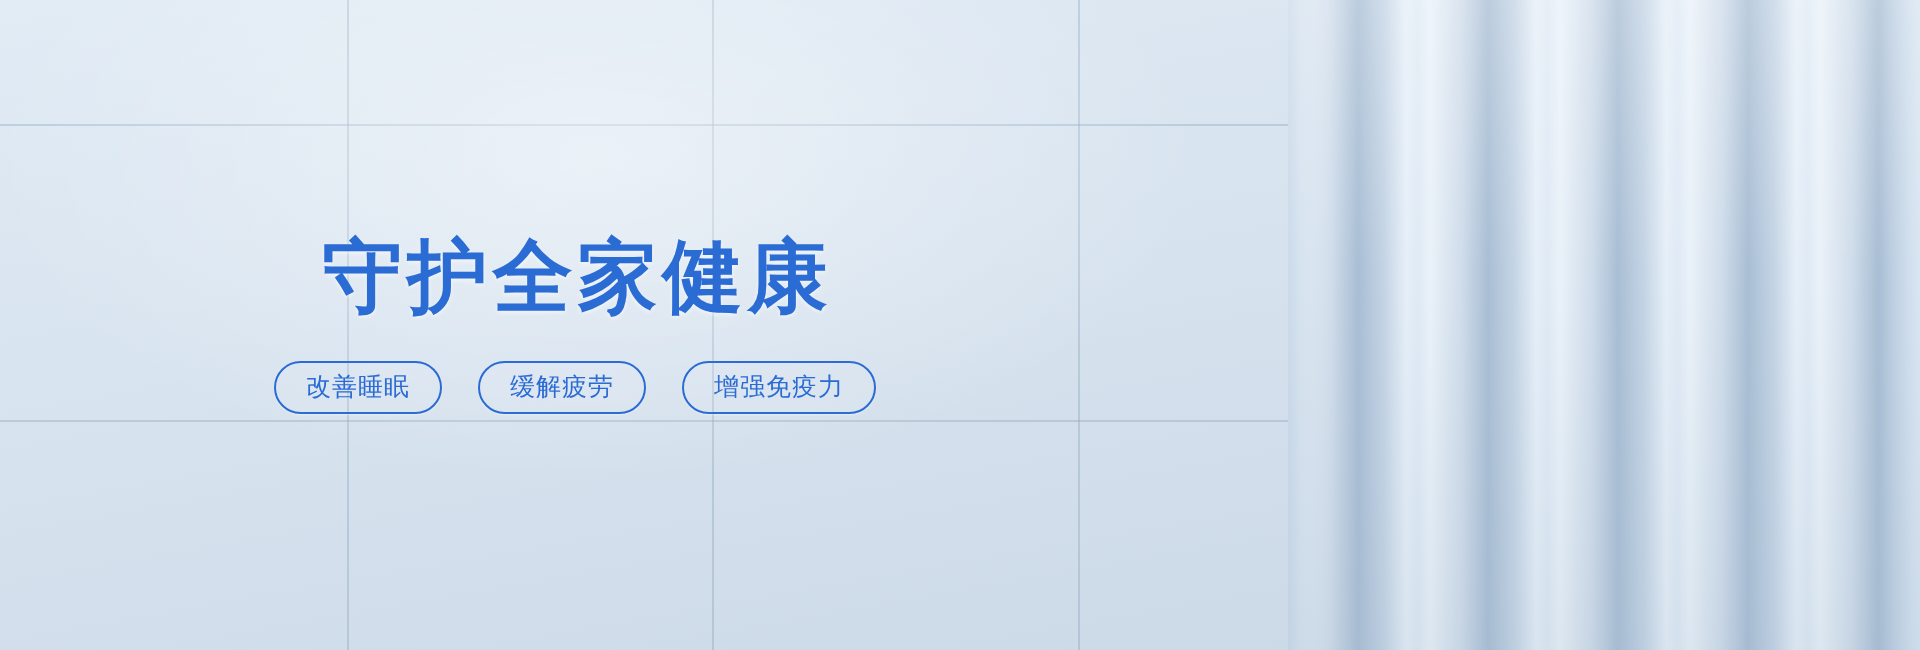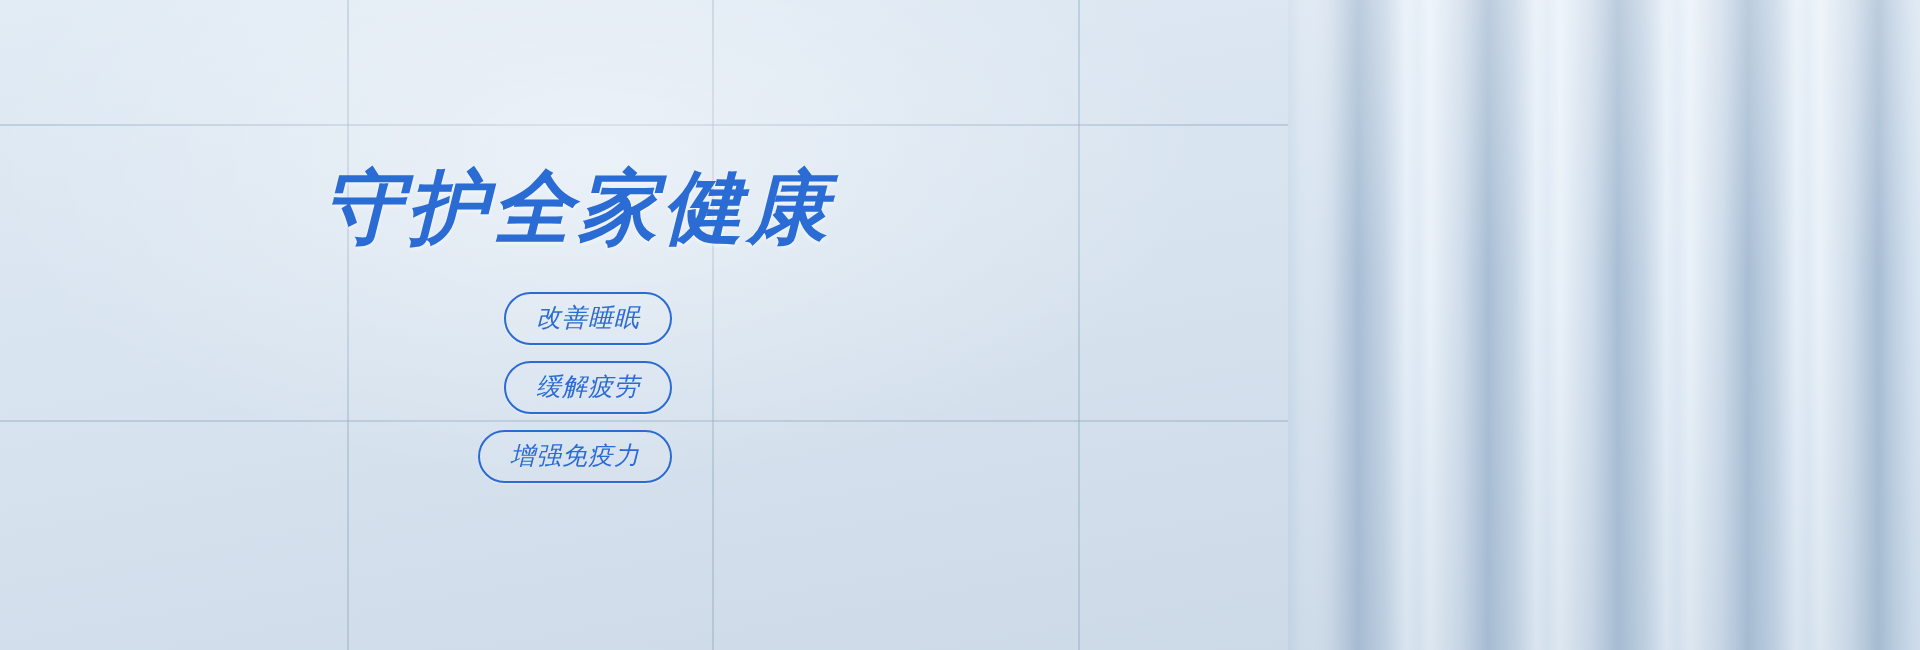--- a/index.html
+++ b/index.html
@@ -10,21 +10,20 @@
   body {
     font-family: "Liberation Sans", "DejaVu Sans", sans-serif;
   }
 
   .banner {
     position: relative;
     width: 1920px;
     height: 650px;
     overflow: hidden;
     background: linear-gradient(155deg, #dfe9f3 0%, #d9e4ef 35%, #cfdcea 70%, #c9d8e8 100%);
-    font-style: italic;
   }
 
   
   .tile-wall {
     position: absolute;
     left: 0;
     top: 0;
     width: 1290px;
     height: 650px;
     background:
@@ -111,23 +110,23 @@
     font-weight: bold;
     letter-spacing: 5px;
     color: #2a6bd4;
     text-align: center;
     padding-left: 5px;
     text-shadow: 0 2px 4px rgba(255,255,255,0.55);
   }
 
   .tag-row {
     display: flex;
-    flex-direction: column;
+    flex-direction: row;
     align-items: flex-end;
-    gap: 16px;
+    gap: 36px;
     margin-top: 44px;
   }
 
   .tag-pill {
     border: 2px solid #2a6bd4;
     border-radius: 999px;
     color: #2a6bd4;
     font-size: 25px;
     line-height: 1;
     letter-spacing: 1px;

